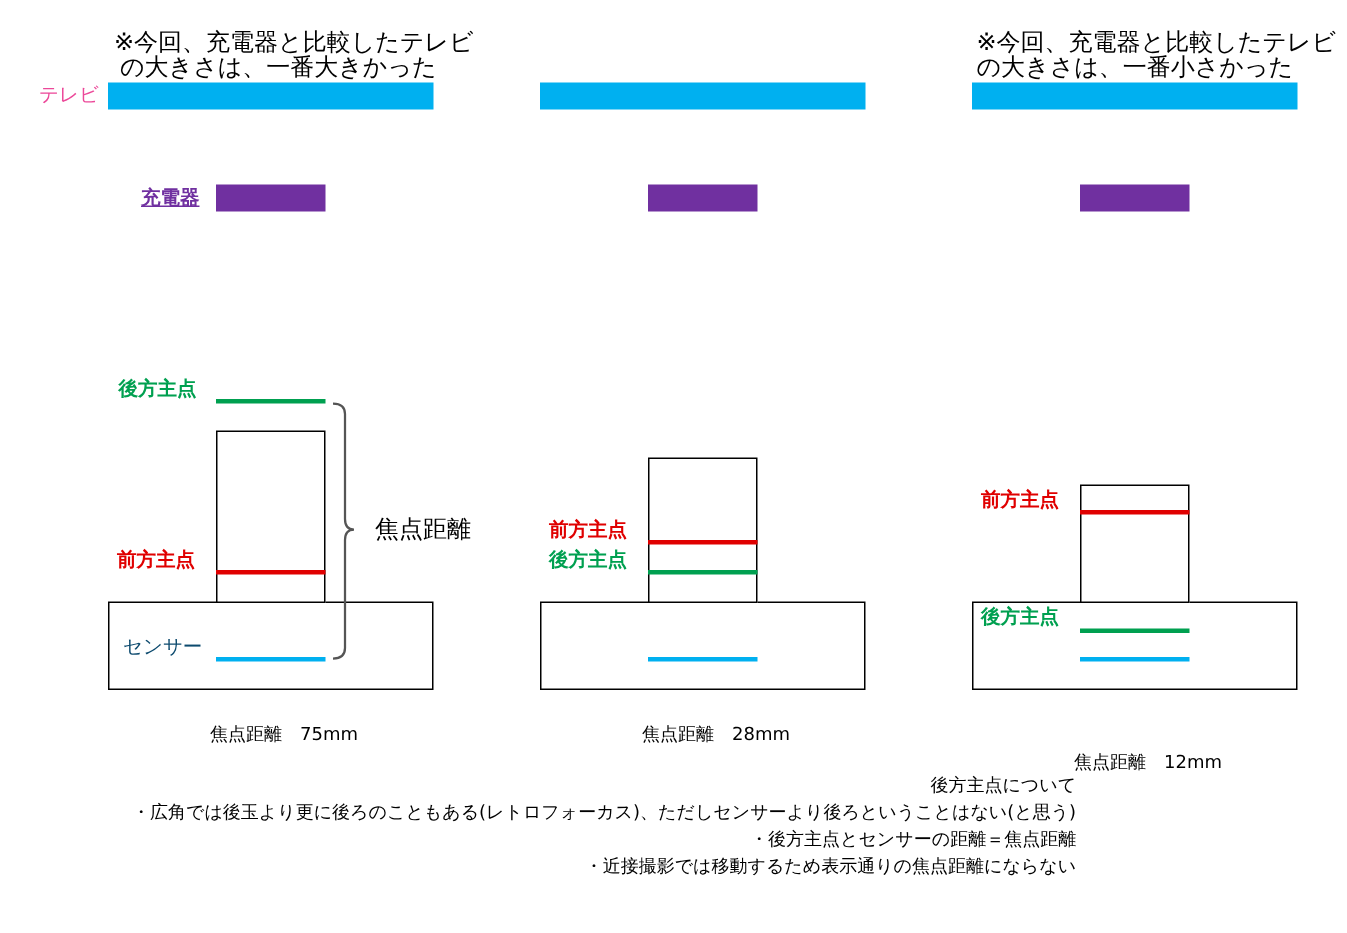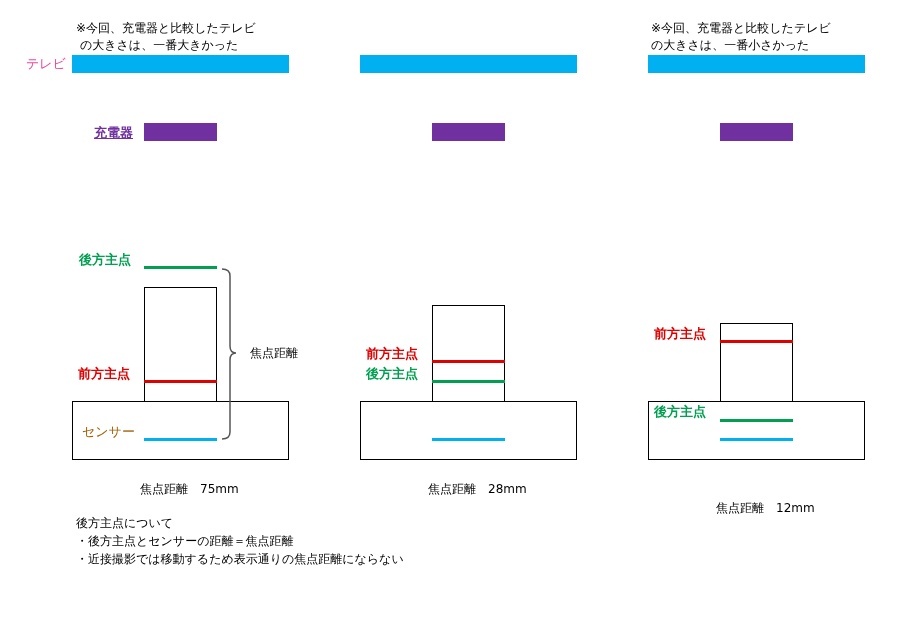--- a/index.html
+++ b/index.html
@@ -1,19 +1,19 @@
 <!DOCTYPE html>
 <html><head>
 <meta charset="utf-8">
 <style>
   html, body { margin:0; padding:0; background:#ffffff; }
   body { width:898px; height:622px; position:relative; overflow:hidden;
          font-family:"DejaVu Sans", sans-serif; color:#000; }
   .abs { position:absolute; }
-  .note { font-size:12px; line-height:16px; white-space:nowrap; }
+  .note { font-size:16px; line-height:16px; white-space:nowrap; }
   .tv { background:#00b0f0; height:18px; }
   .charger { background:#7030a0; height:18px; }
   .lbl { font-size:13px; font-weight:bold; white-space:nowrap; line-height:16px; }
   .box { border:1px solid #000; background:#fff; box-sizing:border-box; }
   .line { height:3px; }
   .green { background:#00a050; }
   .red { background:#e00000; }
   .cyan { background:#00b0f0; }
   .caption { font-size:12px; white-space:nowrap;margin-left:12px; }
   .notes { font-size:12px; line-height:18px; white-space:nowrap; }
@@ -32,21 +32,21 @@
 
 <div class="abs lbl" style="left:79px;top:252px;color:#00a050;">後方主点</div>
 <div class="abs line green" style="left:144px;top:266px;width:73px;"></div>
 
 <div class="abs box" style="left:72px;top:401px;width:217px;height:59px;"></div>
 <div class="abs box" style="left:144px;top:287px;width:73px;height:115px;"></div>
 
 <div class="abs lbl" style="left:78px;top:366px;color:#e00000;">前方主点</div>
 <div class="abs line red" style="left:144px;top:380px;width:73px;"></div>
 
-<div class="abs lbl" style="left:82px;top:424px;color:#a16207;font-weight:normal;">センサー</div>
+<div class="abs lbl" style="left:82px;top:424px;color:#0c4a6e;font-weight:normal;">センサー</div>
 <div class="abs line cyan" style="left:144px;top:438px;width:73px;"></div>
 
 <svg class="abs" style="left:220px;top:266px;" width="30" height="176">
   <path d="M2 3 Q10 3 10 10 L10 80 Q10 87 16 87 Q10 87 10 94 L10 166 Q10 173 2 173" fill="none" stroke="#555" stroke-width="1.5"></path>
 </svg>
 <div class="abs note" style="left:250px;top:345px;">焦点距離</div>
 
 <div class="abs caption" style="left:128px;top:481px;">焦点距離　75mm</div>
 
 <div class="abs tv" style="left:360px;top:55px;width:217px;"></div>
@@ -77,17 +77,18 @@
 <div class="abs lbl" style="left:654px;top:326px;color:#e00000;">前方主点</div>
 <div class="abs line red" style="left:720px;top:340px;width:73px;"></div>
 
 <div class="abs lbl" style="left:654px;top:404px;color:#00a050;">後方主点</div>
 <div class="abs line green" style="left:720px;top:419px;width:73px;"></div>
 
 <div class="abs line cyan" style="left:720px;top:438px;width:73px;"></div>
 
 <div class="abs caption" style="left:704px;top:500px;">焦点距離　12mm</div>
 
-<div class="abs notes" style="left:76px;top:514px;">
+<div class="abs notes" style="left:88px;top:514px;text-align:right;">
   <div>後方主点について</div>
+  <div>・広角では後玉より更に後ろのこともある(レトロフォーカス)、ただしセンサーより後ろということはない(と思う)</div>
   <div>・後方主点とセンサーの距離＝焦点距離</div>
   <div>・近接撮影では移動するため表示通りの焦点距離にならない</div>
 </div>
 
 </body></html>

